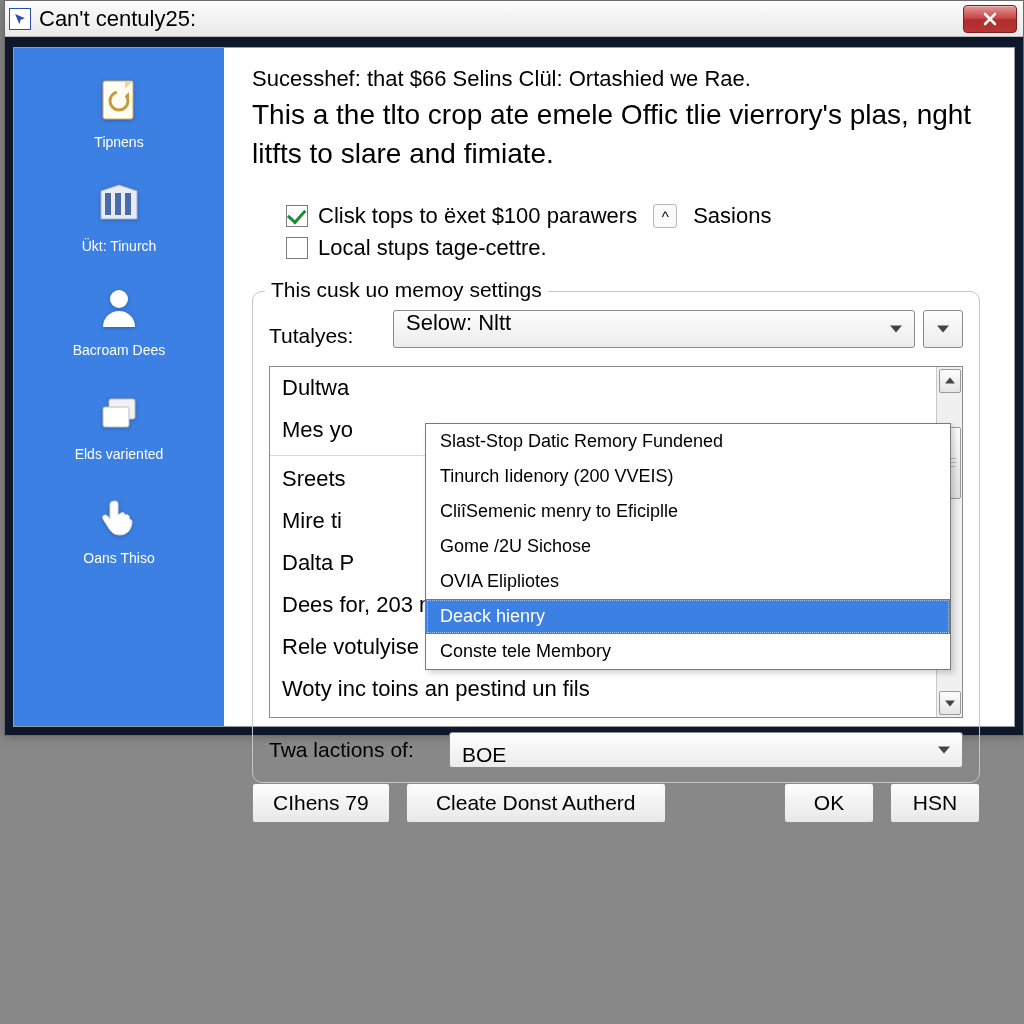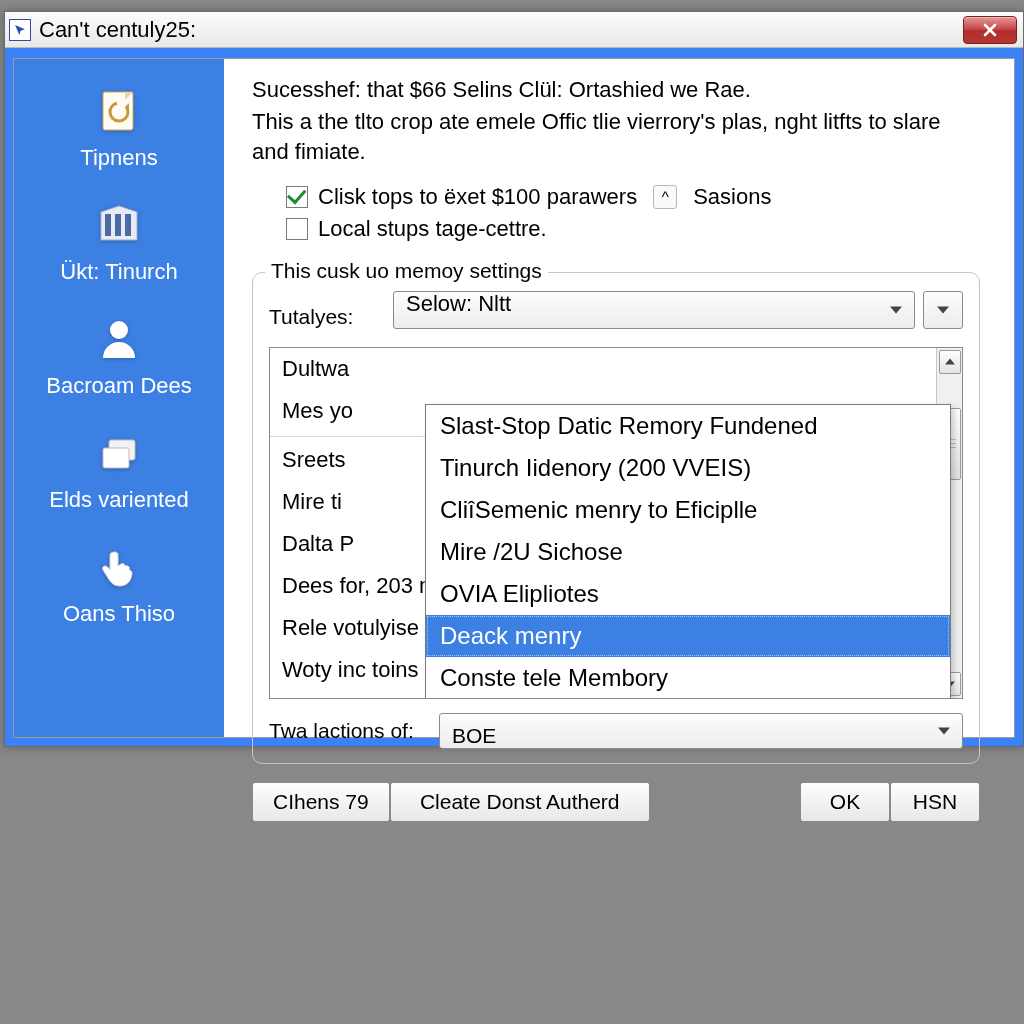--- a/index.html
+++ b/index.html
@@ -9,24 +9,24 @@
   width: 1024px;
   height: 1024px;
   font-family: "Segoe UI", Tahoma, sans-serif;
   font-size: 21px;
   background: #888;
   overflow: hidden;
 }
 .window {
   position: absolute;
   left: 4px;
-  top: 11px;
+  top: 0;
   width: 1020px;
   height: 736px;
-  background: #3b82f6;
+  background: #0f172a;
   border: 1px solid #6b6b6b;
   box-shadow: 0 0 10px rgba(0,0,0,.3);
 }
 .titlebar {
   height: 36px;
   background: linear-gradient(#fcfcfc,#e9e9e9);
   border-bottom: 1px solid #b9b9b9;
   display: flex;
   align-items: center;
   padding: 0 4px;
@@ -73,39 +73,39 @@
   display: flex;
   flex-direction: column;
   align-items: center;
   padding-top: 18px;
   gap: 6px;
 }
 .sb-item {
   width: 100%;
   text-align: center;
   padding: 6px 4px 14px;
-  font-size: 22px;
+  font-size: 14px;
 }
 .sb-ico {
   width: 60px;
   height: 58px;
   margin: 0 auto 4px;
   display: flex;
   align-items: center;
   justify-content: center;
   filter: drop-shadow(0 1px 2px rgba(0,0,0,.25));
 }
 .main {
   flex: 1;
   padding: 18px 34px 14px 28px;
   position: relative;
   color: #000;
 }
 .headline { font-size: 22px; margin-bottom: 4px; }
-.subline { font-size: 22px; line-height: 1.38; margin-bottom: 16px; }
+.subline { font-size: 28px; line-height: 1.38; margin-bottom: 30px; }
 .chkrow { display: flex; align-items: center; gap: 10px; margin: 6px 0 6px 34px; font-size: 22px; }
 .chk {
   width: 22px;
   height: 22px;
   background: #fff;
   border: 1px solid #7b7b7b;
   display: inline-flex;
   align-items: center;
   justify-content: center;
 }
@@ -284,30 +284,31 @@
 .dropdown {
   position: absolute;
   left: 155px;
   top: 56px;
   width: 526px;
   background: #fff;
   border: 1px solid #7a7a7a;
   box-shadow: 3px 3px 6px rgba(0,0,0,.18);
   z-index: 3;
 }
-.dd-item { padding: 7px 14px; font-size: 24px; }
+.dd-item { padding: 7px 14px; font-size: 18px; }
 .dd-item.sel {
   background: #3d80e4;
   color: #fff;
   outline: 1px dotted #9ec2f7;
   outline-offset: -2px;
 }
 .lactions-row {
   display: flex;
   align-items: center;
+  gap: 10px;
   margin-top: 14px;
 }
 .lactions-label { width: 170px; }
 .lactions-combo {
   flex: 1;
   height: 36px;
   background: linear-gradient(#fdfdfd,#ececec);
   border: 1px solid #8a8a8a;
   border-radius: 3px;
   display: flex;
@@ -322,22 +323,21 @@
   top: 50%;
   width: 0;
   height: 0;
   border-left: 6px solid transparent;
   border-right: 6px solid transparent;
   border-top: 7px solid #444;
   transform: translateY(-50%);
 }
 .button-row {
   display: flex;
-  gap: 0;
-  margin-top: 18px;
+  gap: 16px;
   justify-content: flex-start;
 }
 .btn {
   height: 40px;
   padding: 0 20px;
   background: linear-gradient(#fdfdfd,#e8e8e8);
   border: 1px solid #8a8a8a;
   border-radius: 3px;
   display: flex;
   align-items: center;
@@ -457,23 +457,23 @@
           <div class="scrollbar">
             <div class="sb-btn sb-up"></div>
             <div class="sb-thumb"></div>
             <div class="sb-btn sb-down"></div>
           </div>
 
           <div class="dropdown">
             <div class="dd-item">Slast-Stop Datic Remory Fundened</div>
             <div class="dd-item">Tinurch Iidenory (200 VVEIS)</div>
             <div class="dd-item">CliîSemenic menry to Eficiplle</div>
-            <div class="dd-item">Mire /2U Sichose</div>
+            <div class="dd-item">Gome /2U Sichose</div>
             <div class="dd-item">OVIA Elipliotes</div>
-            <div class="dd-item sel">Deack menry</div>
+            <div class="dd-item sel">Deack hienry</div>
             <div class="dd-item">Conste tele Membory</div>
           </div>
         </div>
 
         <div class="lactions-row">
           <span class="lactions-label">Twa lactions of:</span>
           <div class="lactions-combo">
             <span>BOE</span>
           </div>
         </div>

